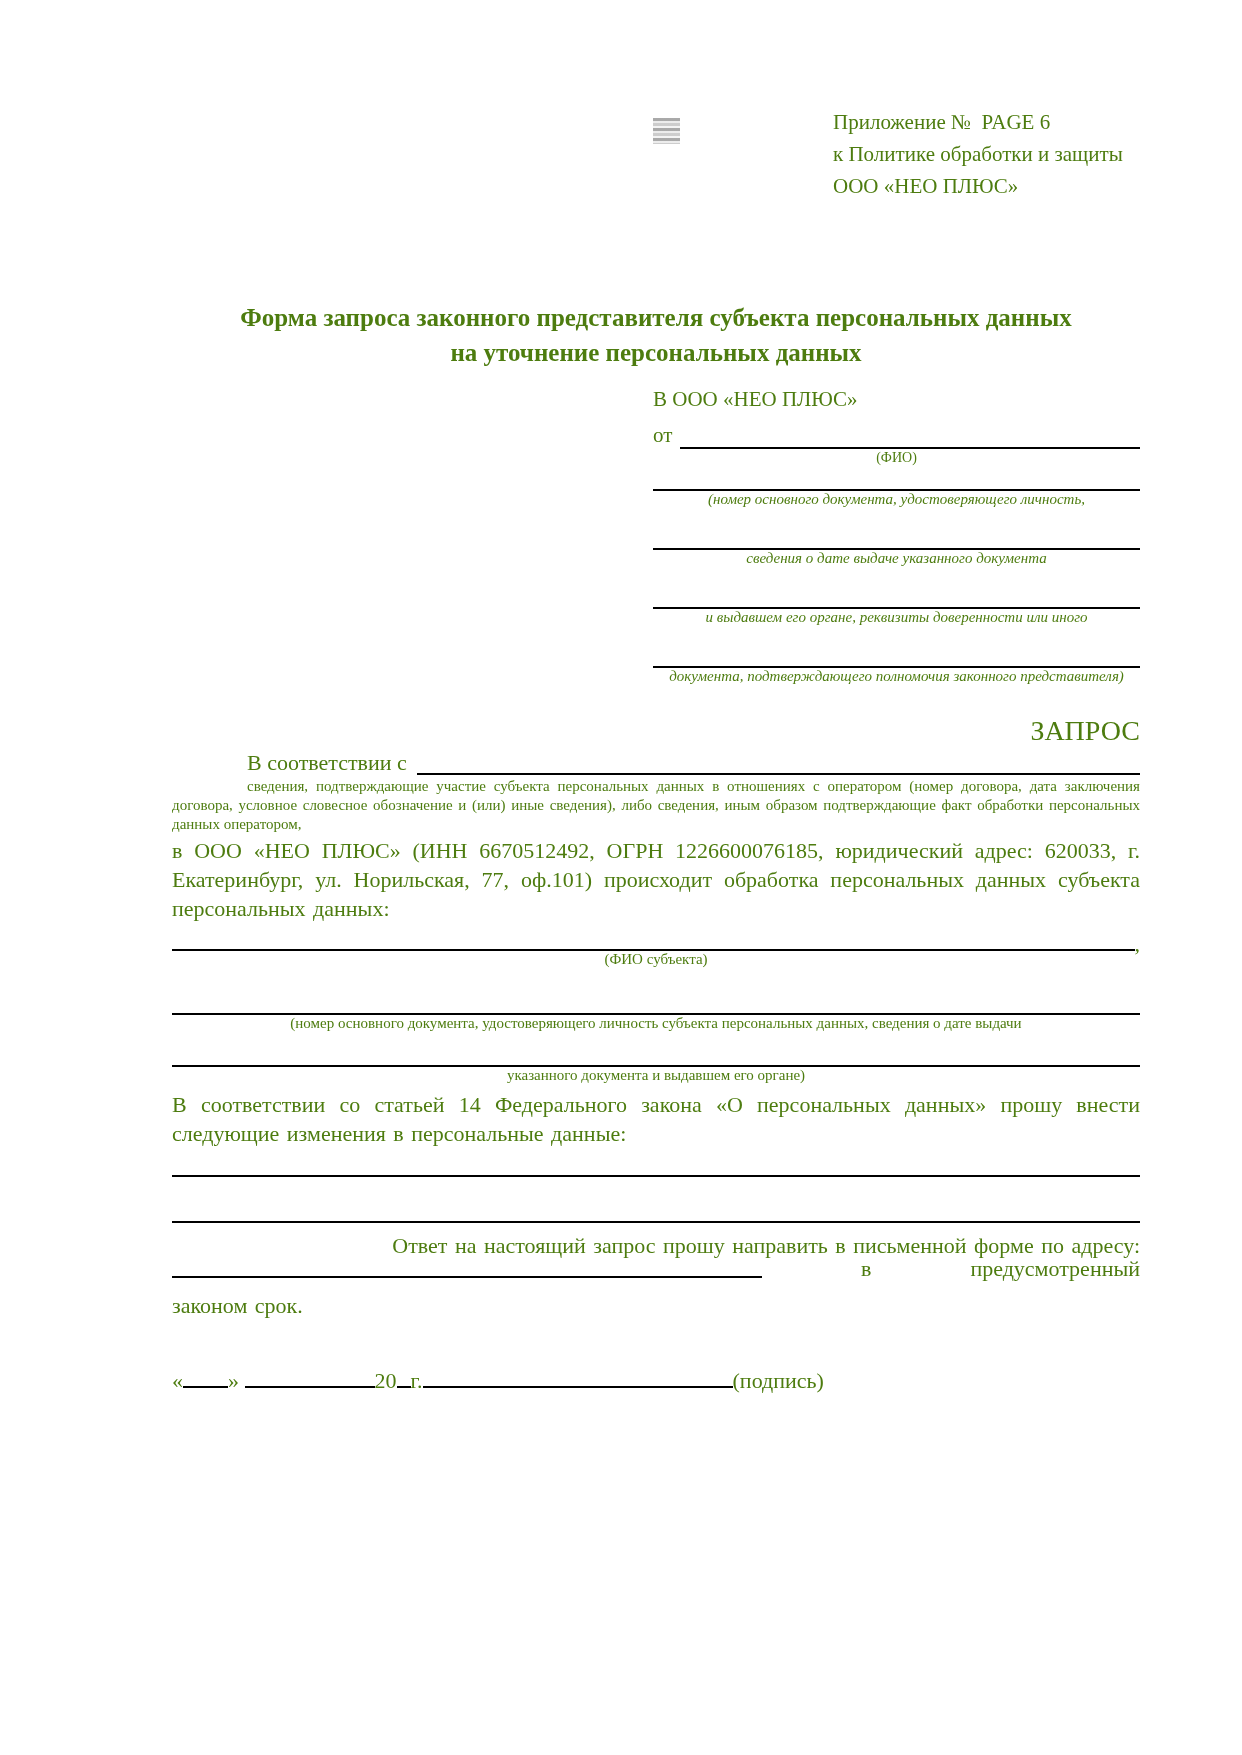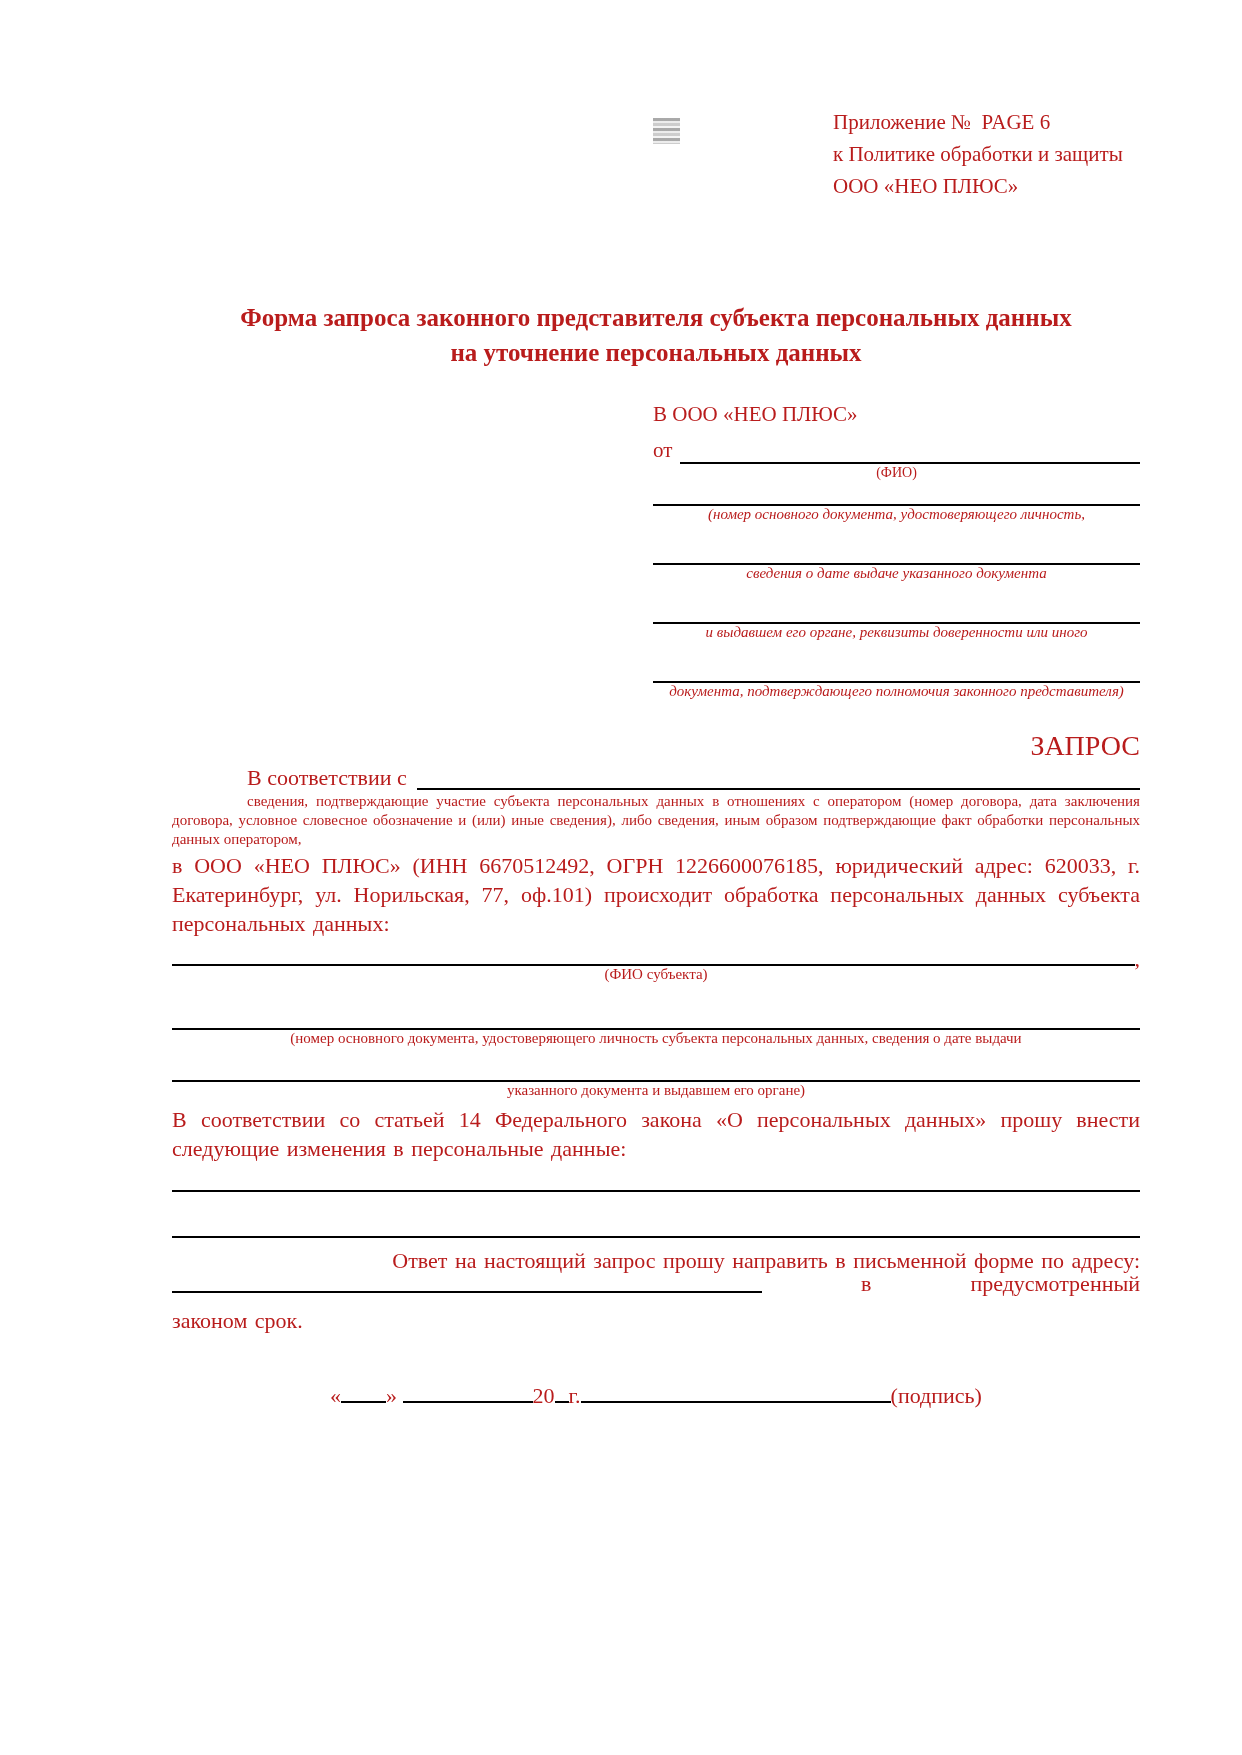--- a/index.html
+++ b/index.html
@@ -1,38 +1,38 @@
 <!DOCTYPE html>
 <html><head>
 <meta charset="utf-8">
 <style>
   html,body{margin:0;padding:0;background:#ffffff;}
   .page{
     position:relative;
     width:1242px;height:1755px;
-    background:#ffffff;color:#b91c1c;
+    background:#ffffff;color:#4d7c0f;
     font-family:"Liberation Serif","DejaVu Serif",serif;
     overflow:hidden;
   }
   
   .artifact{
     position:absolute;left:653px;top:118px;width:27px;height:26px;
     background:repeating-linear-gradient(180deg,#9a9a9a 0 3px,#e9e9e9 3px 5px,#c4c4c4 5px 8px,#f2f2f2 8px 10px);
     opacity:.85;
   }
   .hnote{
     position:absolute;left:833px;top:106px;
     font-size:21px;line-height:32px;white-space:nowrap;
   }
   .content{position:absolute;left:172px;top:0;width:968px;}
   .title{
     margin:300px 0 0 0;text-align:center;font-weight:bold;
     font-size:25px;line-height:35px;
   }
-  .addr{margin-top:30px;margin-left:481px;width:487px;font-size:21px;line-height:28px;}
+  .addr{margin-top:15px;margin-left:481px;width:487px;font-size:21px;line-height:28px;}
   .row-from{display:flex;align-items:flex-end;margin-top:8px;height:28px;}
   .row-from .uline{flex:1;margin-left:8px;border-bottom:2px solid #000;height:24px;}
   .cap{font-size:15px;line-height:17px;text-align:center;}
   .cap-fio{font-size:14px;line-height:18px;text-align:center;}
   .blank{border-bottom:2px solid #000;}
   .addr .blank{height:22px;margin-top:0;}
   .addr .cap{margin-bottom:18px;font-style:italic;}
   .h-zapros{margin-top:32px;text-align:right;font-size:28px;line-height:28px;}
   .row-intro{display:flex;align-items:flex-start;margin-top:4px;font-size:22px;line-height:28px;}
   .row-intro .prefix{padding-left:75px;white-space:nowrap;}
@@ -49,21 +49,21 @@
   .b1{height:31px;margin-top:14px;}
   .b2{height:33px;}
   .b3{height:27px;}
   .b4{height:44px;}
   .para14{margin-top:6px;}
   .reply{margin-top:8px;text-indent:75px;text-align:right;}
   .row-reply{display:flex;align-items:flex-end;justify-content:space-between;height:18px;font-size:22px;}
   .row-reply .uline{width:590px;border-bottom:2px solid #000;height:18px;}
   .row-reply span{line-height:18px;}
   .tail{margin-top:13px;text-align:left;}
-  .row-footer{display:flex;justify-content:center;align-items:flex-end;margin-top:48px;font-size:22px;line-height:26px;}
+  .row-footer{display:flex;justify-content:flex-start;align-items:flex-end;margin-top:48px;font-size:22px;line-height:26px;}
   .useg{display:inline-block;border-bottom:2px solid #000;height:18px;vertical-align:baseline;}
   .w45{width:45px;}
   .w130{width:130px;}
   .w14{width:14px;}
   .w310{width:310px;}
   .sg{white-space:nowrap;}
   .dg{white-space:nowrap;}
 </style>
 </head>
 <body>

